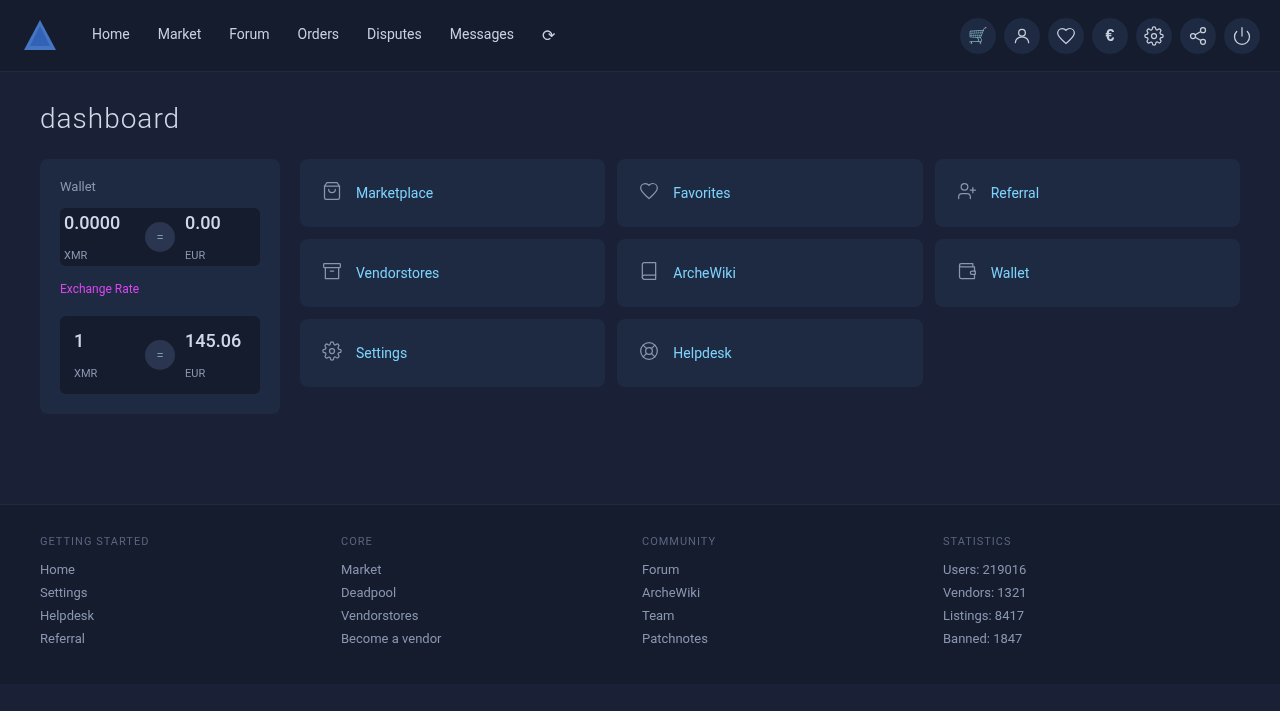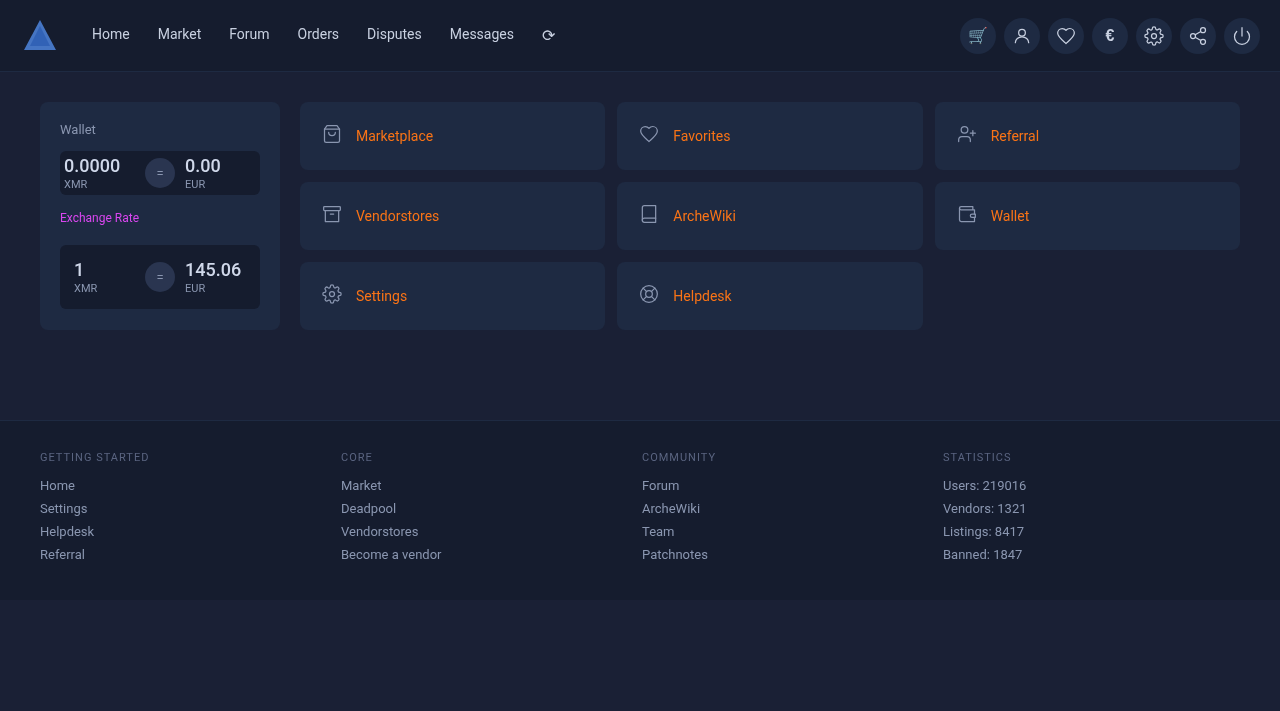--- a/index.html
+++ b/index.html
@@ -101,21 +101,21 @@
       flex: 1;
     }
     .balance-number {
       font-size: 18px;
       color: #d0d8ea;
       font-weight: 500;
     }
     .balance-currency {
       font-size: 11px;
       color: #8a96b0;
-      margin-top: 2px;
+      margin-top: 16px;
     }
     .equals-badge {
       background: #2a3550;
       border-radius: 50%;
       width: 30px;
       height: 30px;
       display: flex;
       align-items: center;
       justify-content: center;
       font-size: 13px;
@@ -157,21 +157,21 @@
     }
     .grid-card-icon {
       font-size: 18px;
       color: #8a96b0;
       width: 24px;
       text-align: center;
       flex-shrink: 0;
     }
     .grid-card-label {
       font-size: 14px;
-      color: #f97316;
+      color: #7dd3fc;
     }
 
     
     footer {
       background: #151c2e;
       padding: 30px 40px;
       margin-top: 60px;
       display: grid;
       grid-template-columns: repeat(4, 1fr);
       gap: 4px;
@@ -260,20 +260,21 @@
     <button class="nav-icon-btn">
       <svg class="icon-svg" viewBox="0 0 24 24">
           <path d="M18.36 6.64a9 9 0 1 1-12.73 0"></path>
           <line x1="12" y1="2" x2="12" y2="12"></line>
         </svg>
     </button>
   </div>
 </nav>
 
 <div class="main-content">
+  <h1 class="page-title">dashboard</h1>
 
   <div class="dashboard-body">
 
     <div class="wallet-card">
       <div class="wallet-label">Wallet</div>
 
       <div class="balance-row">
         <div class="balance-amount">
           <div class="balance-number">0.0000</div>
           <div class="balance-currency">XMR</div>

